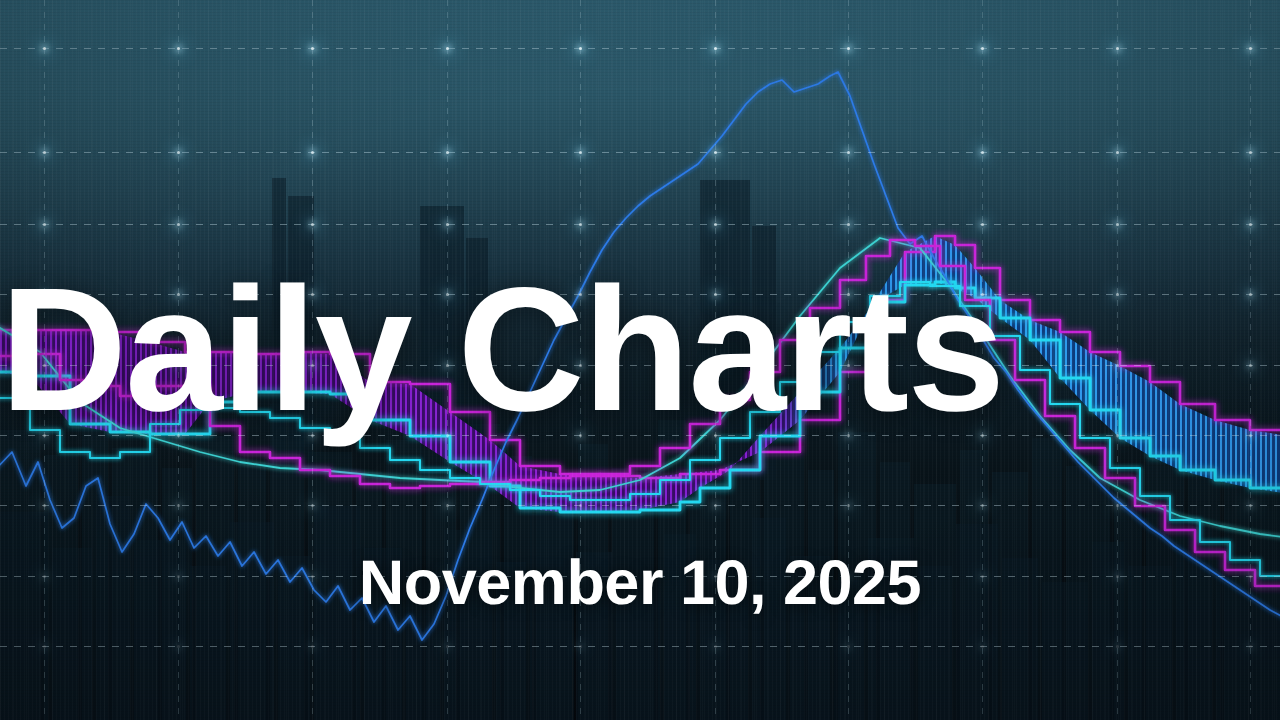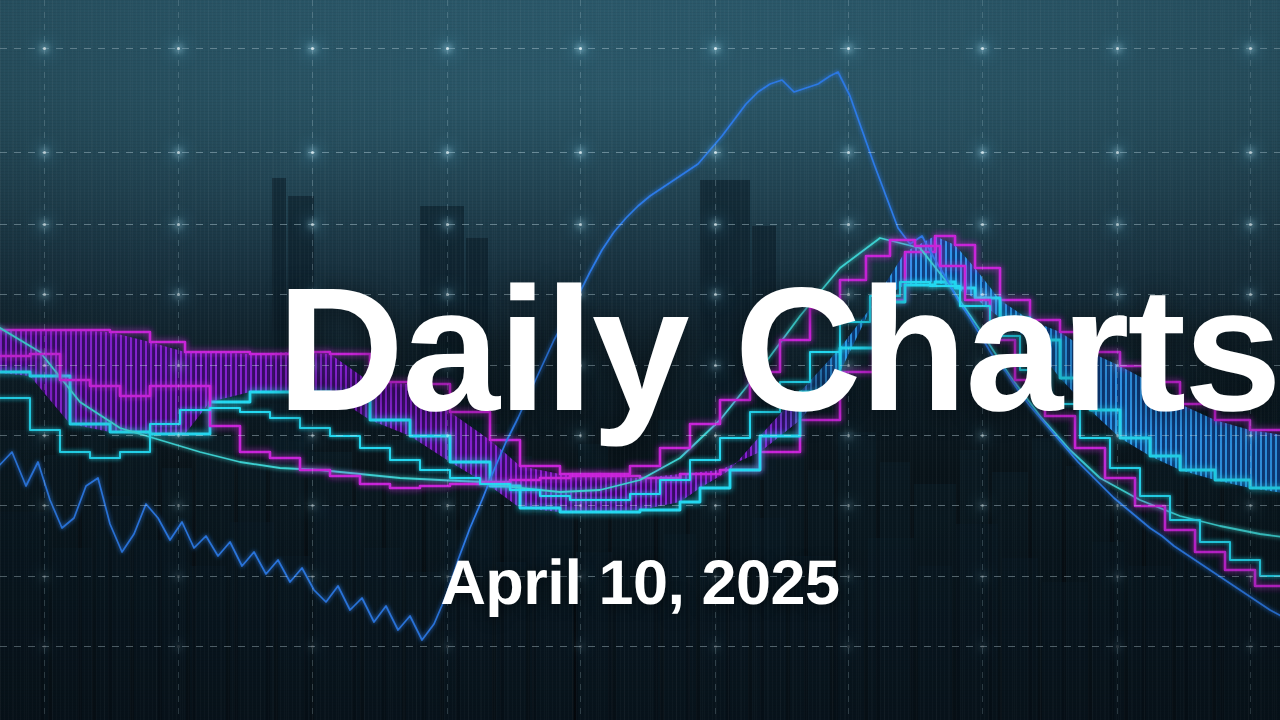--- a/index.html
+++ b/index.html
@@ -133,21 +133,21 @@
     top: 80px;
     text-align: center;
     font-size: 63px;
     letter-spacing: -0.5px;
     text-shadow: 0 2px 14px rgba(0,0,0,0.45);
   }
   #main-title {
     left: 0;
     right: 0;
     top: 262px;
-    text-align: right;
+    text-align: left;
     font-size: 176px;
     letter-spacing: -2px;
     text-shadow: 0 4px 26px rgba(0,0,0,0.40);
   }
   #date-line {
     left: 0;
     right: 0;
     top: 552px;
     text-align: center;
     font-size: 63px;
@@ -425,15 +425,15 @@
       <div class="gnode" style="left: 1250px; top: 576px; opacity: 0.24;"></div>
       <div class="gnode" style="left: 1250px; top: 646px; opacity: 0.18;"></div>
     </div>
 
   <div class="layer bg-scan"></div>
   <div class="layer bg-scan2"></div>
 
   <div class="layer vignette"></div>
 
   <div class="txt" id="main-title">Daily Charts</div>
-  <div class="txt" id="date-line">April 10, 2025</div>
+  <div class="txt" id="date-line">November 10, 2025</div>
 
 </div>
 
 </body></html>

